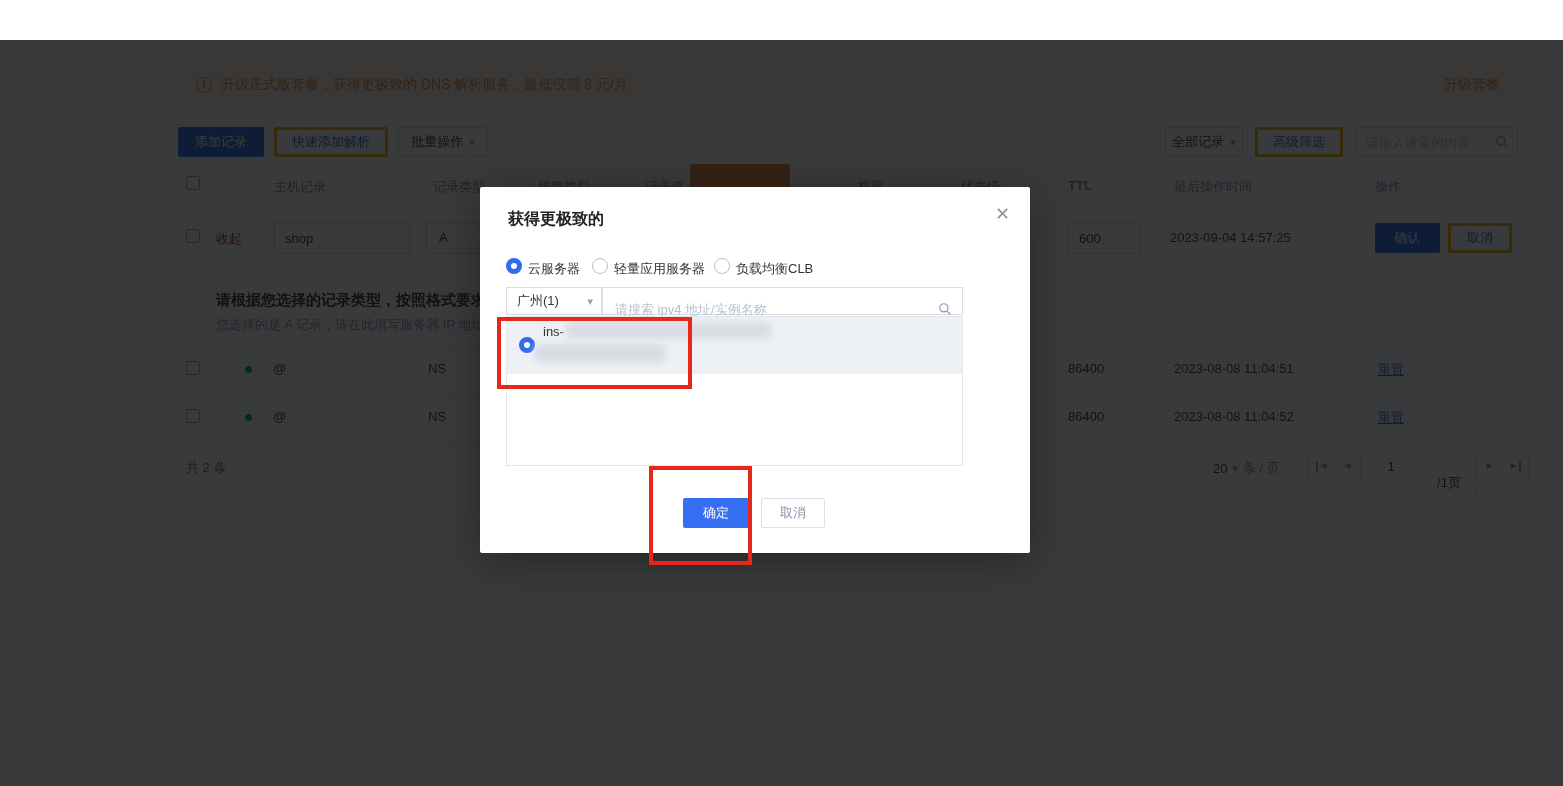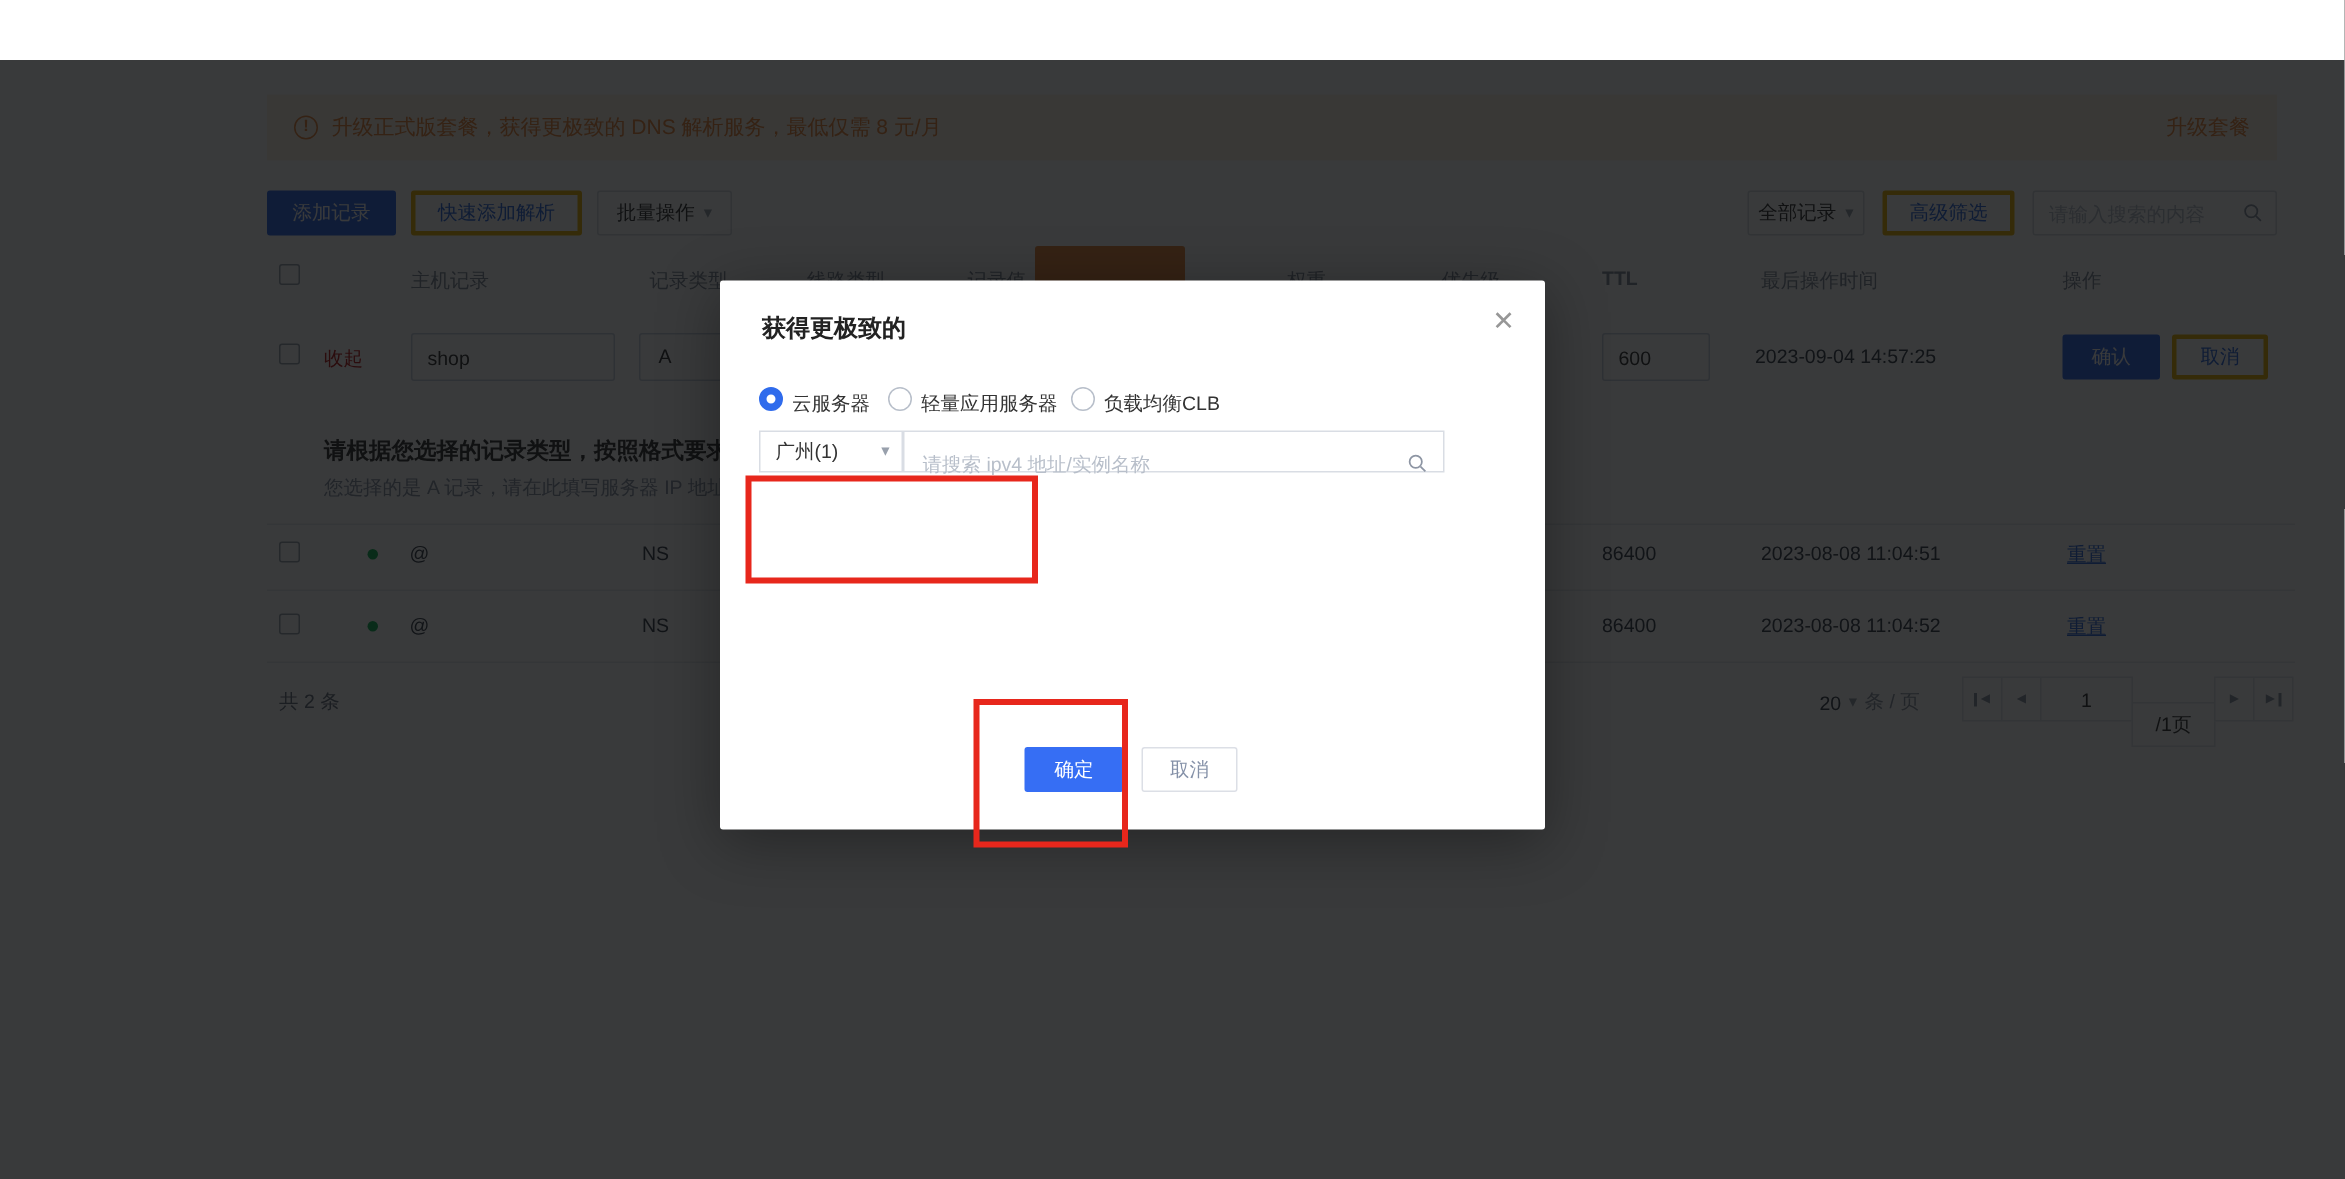--- a/index.html
+++ b/index.html
@@ -211,20 +211,28 @@
       <span class="caret">▾</span>
     </div>
     <div class="modal-search">
       <input type="text" placeholder="请搜索 ipv4 地址/实例名称" style="">
       <svg width="14" height="14" viewBox="0 0 24 24">
           <circle cx="10" cy="10" r="7" fill="none" stroke="#8d95a3" stroke-width="2"></circle>
           <line x1="15.5" y1="15.5" x2="21" y2="21" stroke="#8d95a3" stroke-width="2"></line>
         </svg>
     </div>
 
+    <div class="listbox">
+      <div class="instance-item">
+        <span class="radio checked"></span>
+        <span class="ins-text">ins-</span>
+        <span class="blur-strip blur1"></span>
+        <span class="blur-strip blur2"></span>
+      </div>
+    </div>
 
     <button class="modal-confirm">确定</button>
     <button class="modal-cancel">取消</button>
   </div>
 
   <div class="anno anno1"></div>
   <div class="anno anno2"></div>
 
 </div>
 

